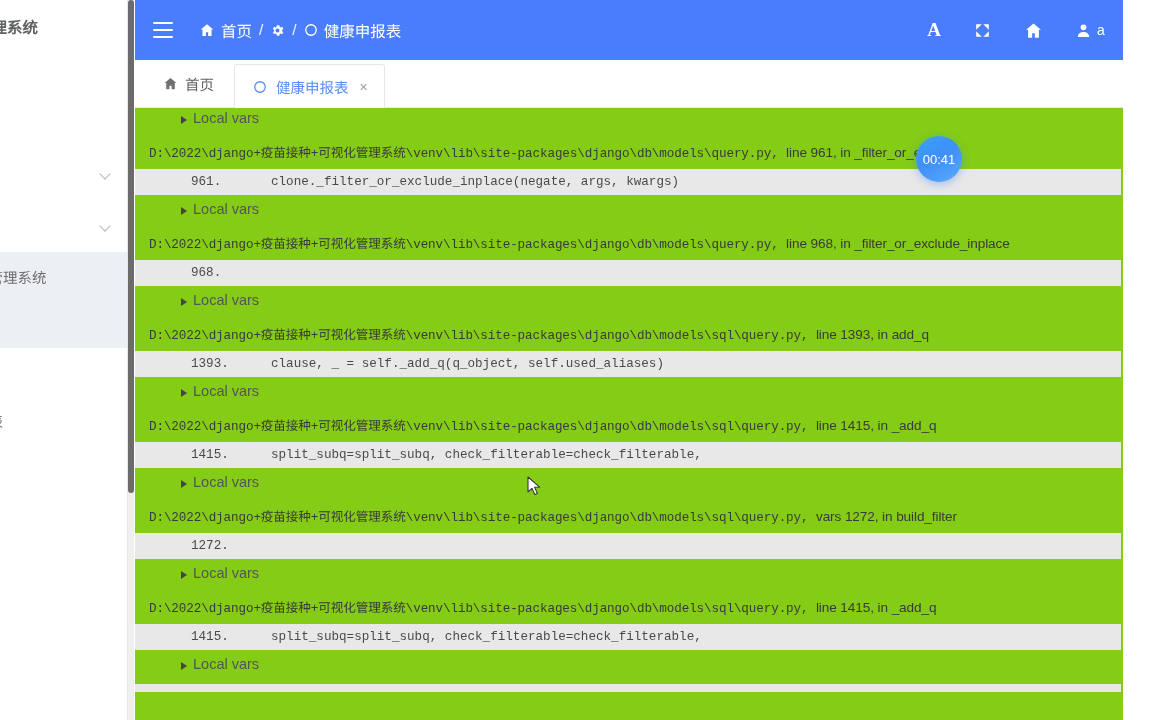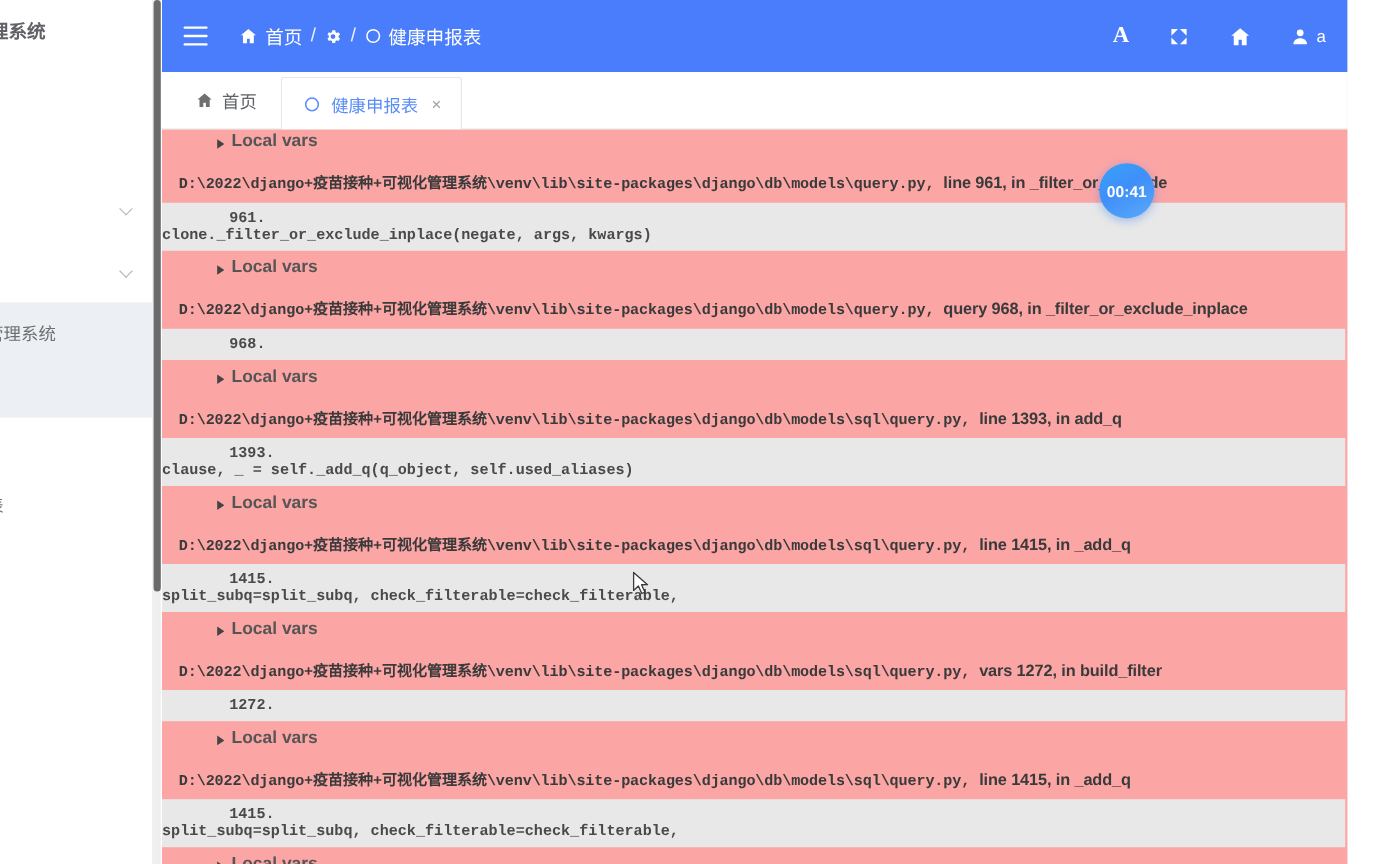--- a/index.html
+++ b/index.html
@@ -201,24 +201,23 @@
     font-size: 14px;
     color: #9aa0a6;
     margin-left: 2px;
     cursor: pointer;
   }
 
   
   .content {
     position: relative;
     height: 612px;
-    background: #fca5a5;
+    background: #84cc16;
     overflow: hidden;
     padding: 0;
-    font-weight: bold;
   }
   .tb-inner {
     position: relative;
     padding: 0 0 0 0;
     margin-top: -4px;
   }
 
   .localvars {
     font-size: 14.5px;
     color: #555;
@@ -251,21 +250,20 @@
 
   .code-line {
     background: #e8e8e8;
     font-family: "Liberation Mono", "DejaVu Sans Mono", monospace;
     font-size: 12.6px;
     color: #4a4a4a;
     padding: 6px 0 6px 0;
     display: flex;
     white-space: pre;
     margin-right: 2px;
-    flex-direction: column;
   }
   .code-line .lno { width: 136px; padding-left: 56px; flex: 0 0 auto; }
   .code-line .src { flex: 1 1 auto; }
 
   .tail-bar {
     height: 8px;
     background: #e8e8e8;
     margin-top: 6px;
     margin-right: 2px;
   }
@@ -454,21 +452,21 @@
             <span class="lno">961.</span>
             <span class="src">clone._filter_or_exclude_inplace(negate, args, kwargs)</span>
           </div>
           <div class="localvars">
             <span class="tri"></span>
             <span>Local vars</span>
           </div>
         </div>
 
         <div>
-          <div class="frame-path"><span>D:\2022\django+疫苗接种+可视化管理系统\venv\lib\site-packages\django\db\models\query.py,</span> <span class="fn">query 968, in _filter_or_exclude_inplace</span></div>
+          <div class="frame-path"><span>D:\2022\django+疫苗接种+可视化管理系统\venv\lib\site-packages\django\db\models\query.py,</span> <span class="fn">line 968, in _filter_or_exclude_inplace</span></div>
           <div class="code-line">
             <span class="lno">968.</span>
           </div>
           <div class="localvars">
             <span class="tri"></span>
             <span>Local vars</span>
           </div>
         </div>
 
         <div>

